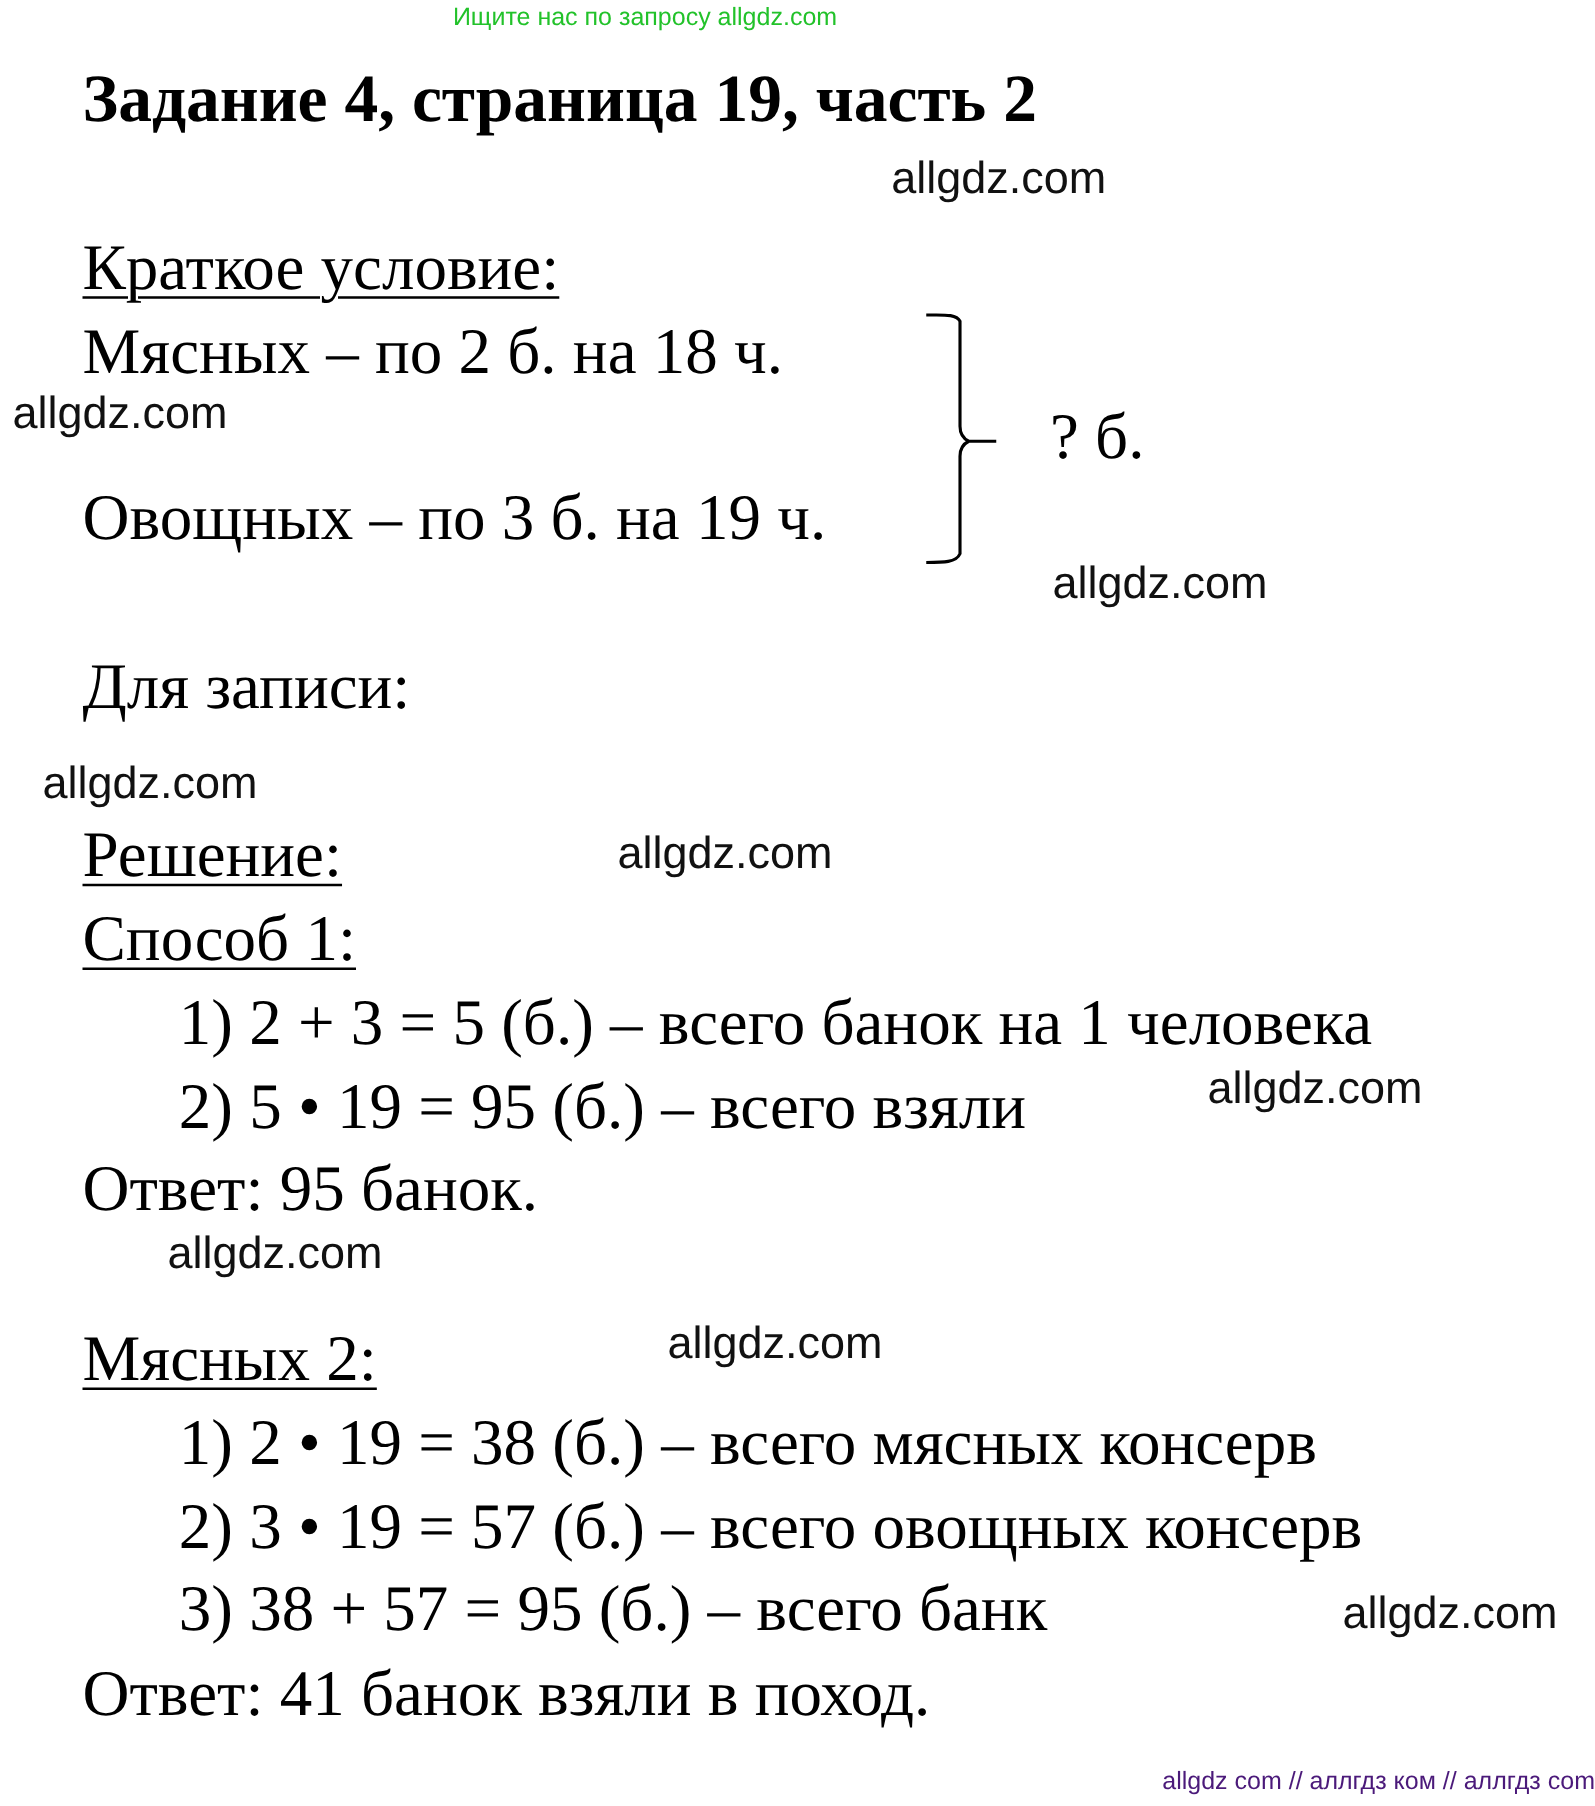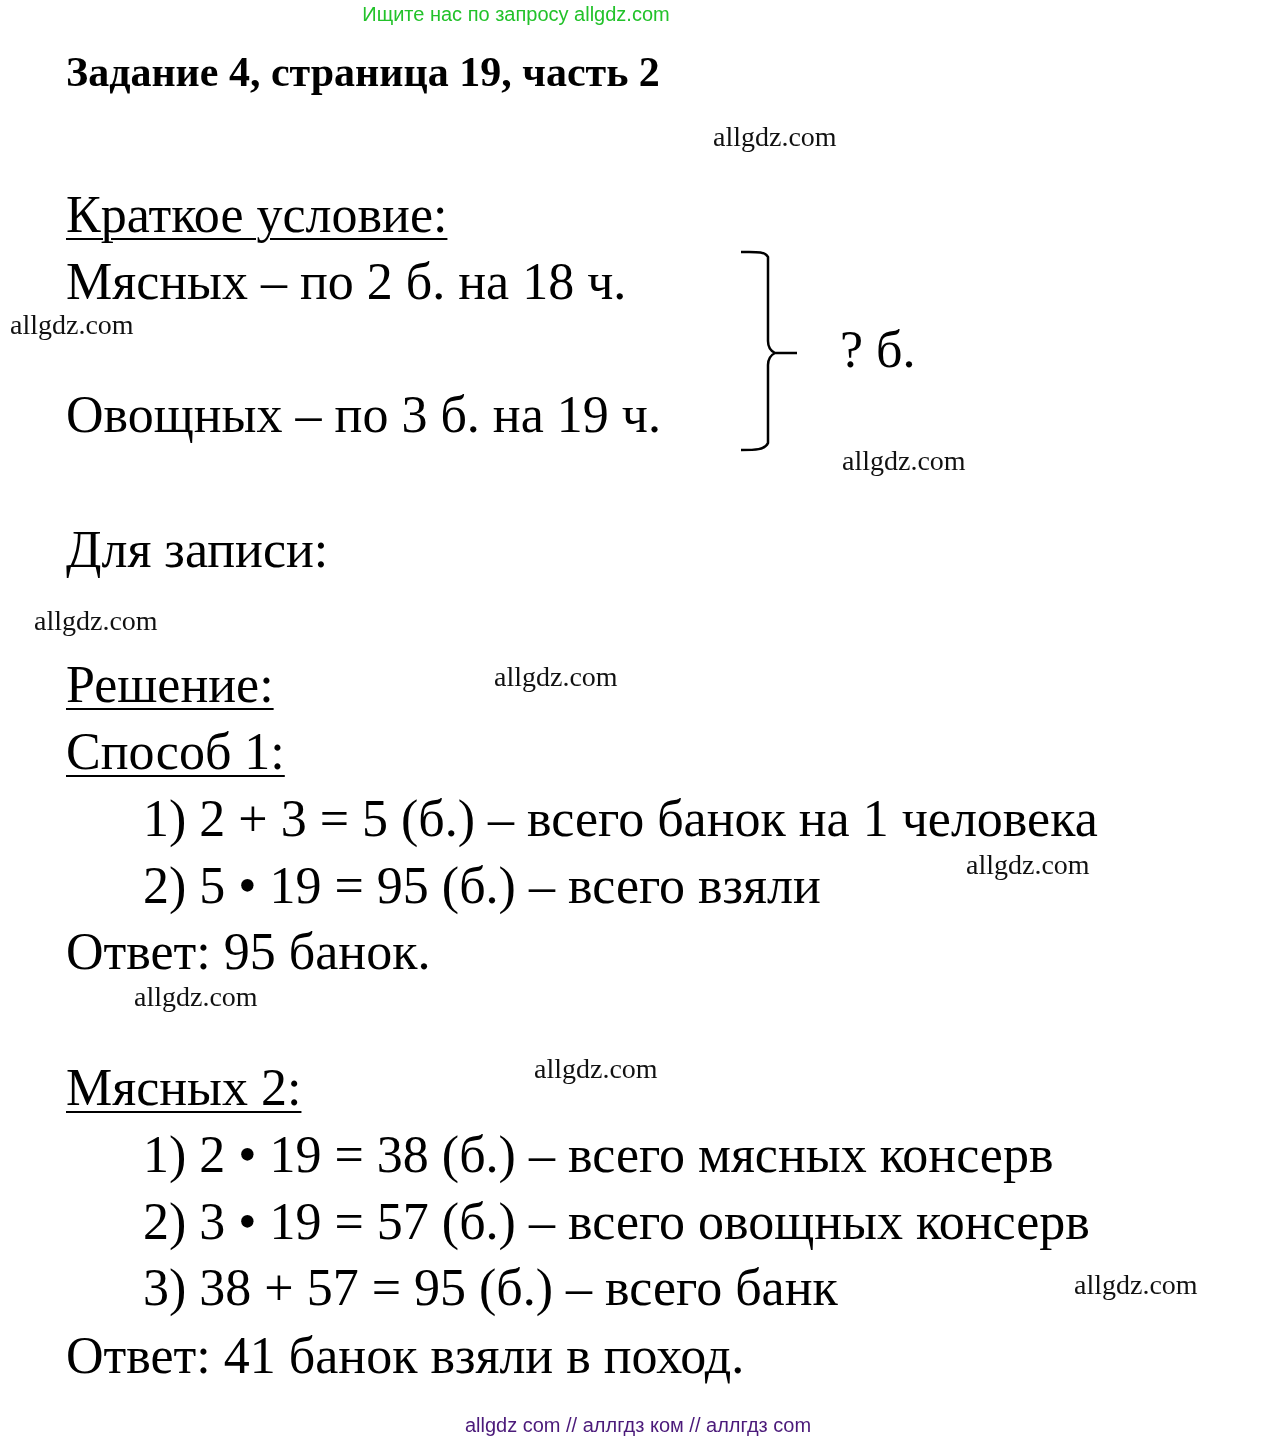--- a/index.html
+++ b/index.html
@@ -1,21 +1,21 @@
 <!DOCTYPE html>
 <html><head>
 <meta charset="utf-8">
 <style>
   html, body { margin:0; padding:0; background:#ffffff; }
   body { width:1276px; height:1445px; position:relative; overflow:hidden; font-family:"Liberation Serif", serif; color:#000; }
   .abs { position:absolute; white-space:nowrap; }
-  .wm { font-family:Liberation Serif, serif; font-size:28px; color:#111;text-align:right; }
+  .wm { font-family:Liberation Sans, sans-serif; font-size:36px; color:#111;text-align:right; }
   .top-banner { font-family:"Liberation Sans", sans-serif; font-size:20px; color:#22c22a; left:0; width:1032px; text-align:center; top:3px; }
-  .footer { font-family:"Liberation Sans", sans-serif; font-size:20px; color:#4b1a7a; left:0; width:1276px; text-align:center; top:1414px; }
-  .title { font-weight:bold; font-size:42px; }
+  .footer { font-family:"Liberation Sans", sans-serif; font-size:20px; color:#4b1a7a; left:0; width:1276px; text-align:right; top:1414px; }
+  .title { font-weight:bold; font-size:54px; }
   .heading-u { font-size:52px; text-decoration:underline; text-decoration-thickness:2px; text-underline-offset:6px; }
   .line { font-size:52px; }
   .bold-h { font-weight:normal; font-size:52px; }
 </style>
 </head>
 <body>
 
 <div class="abs top-banner">Ищите нас по запросу allgdz.com</div>
 
 <div class="abs title" style="left:66px;top:48px;">Задание 4, страница 19, часть 2</div>

